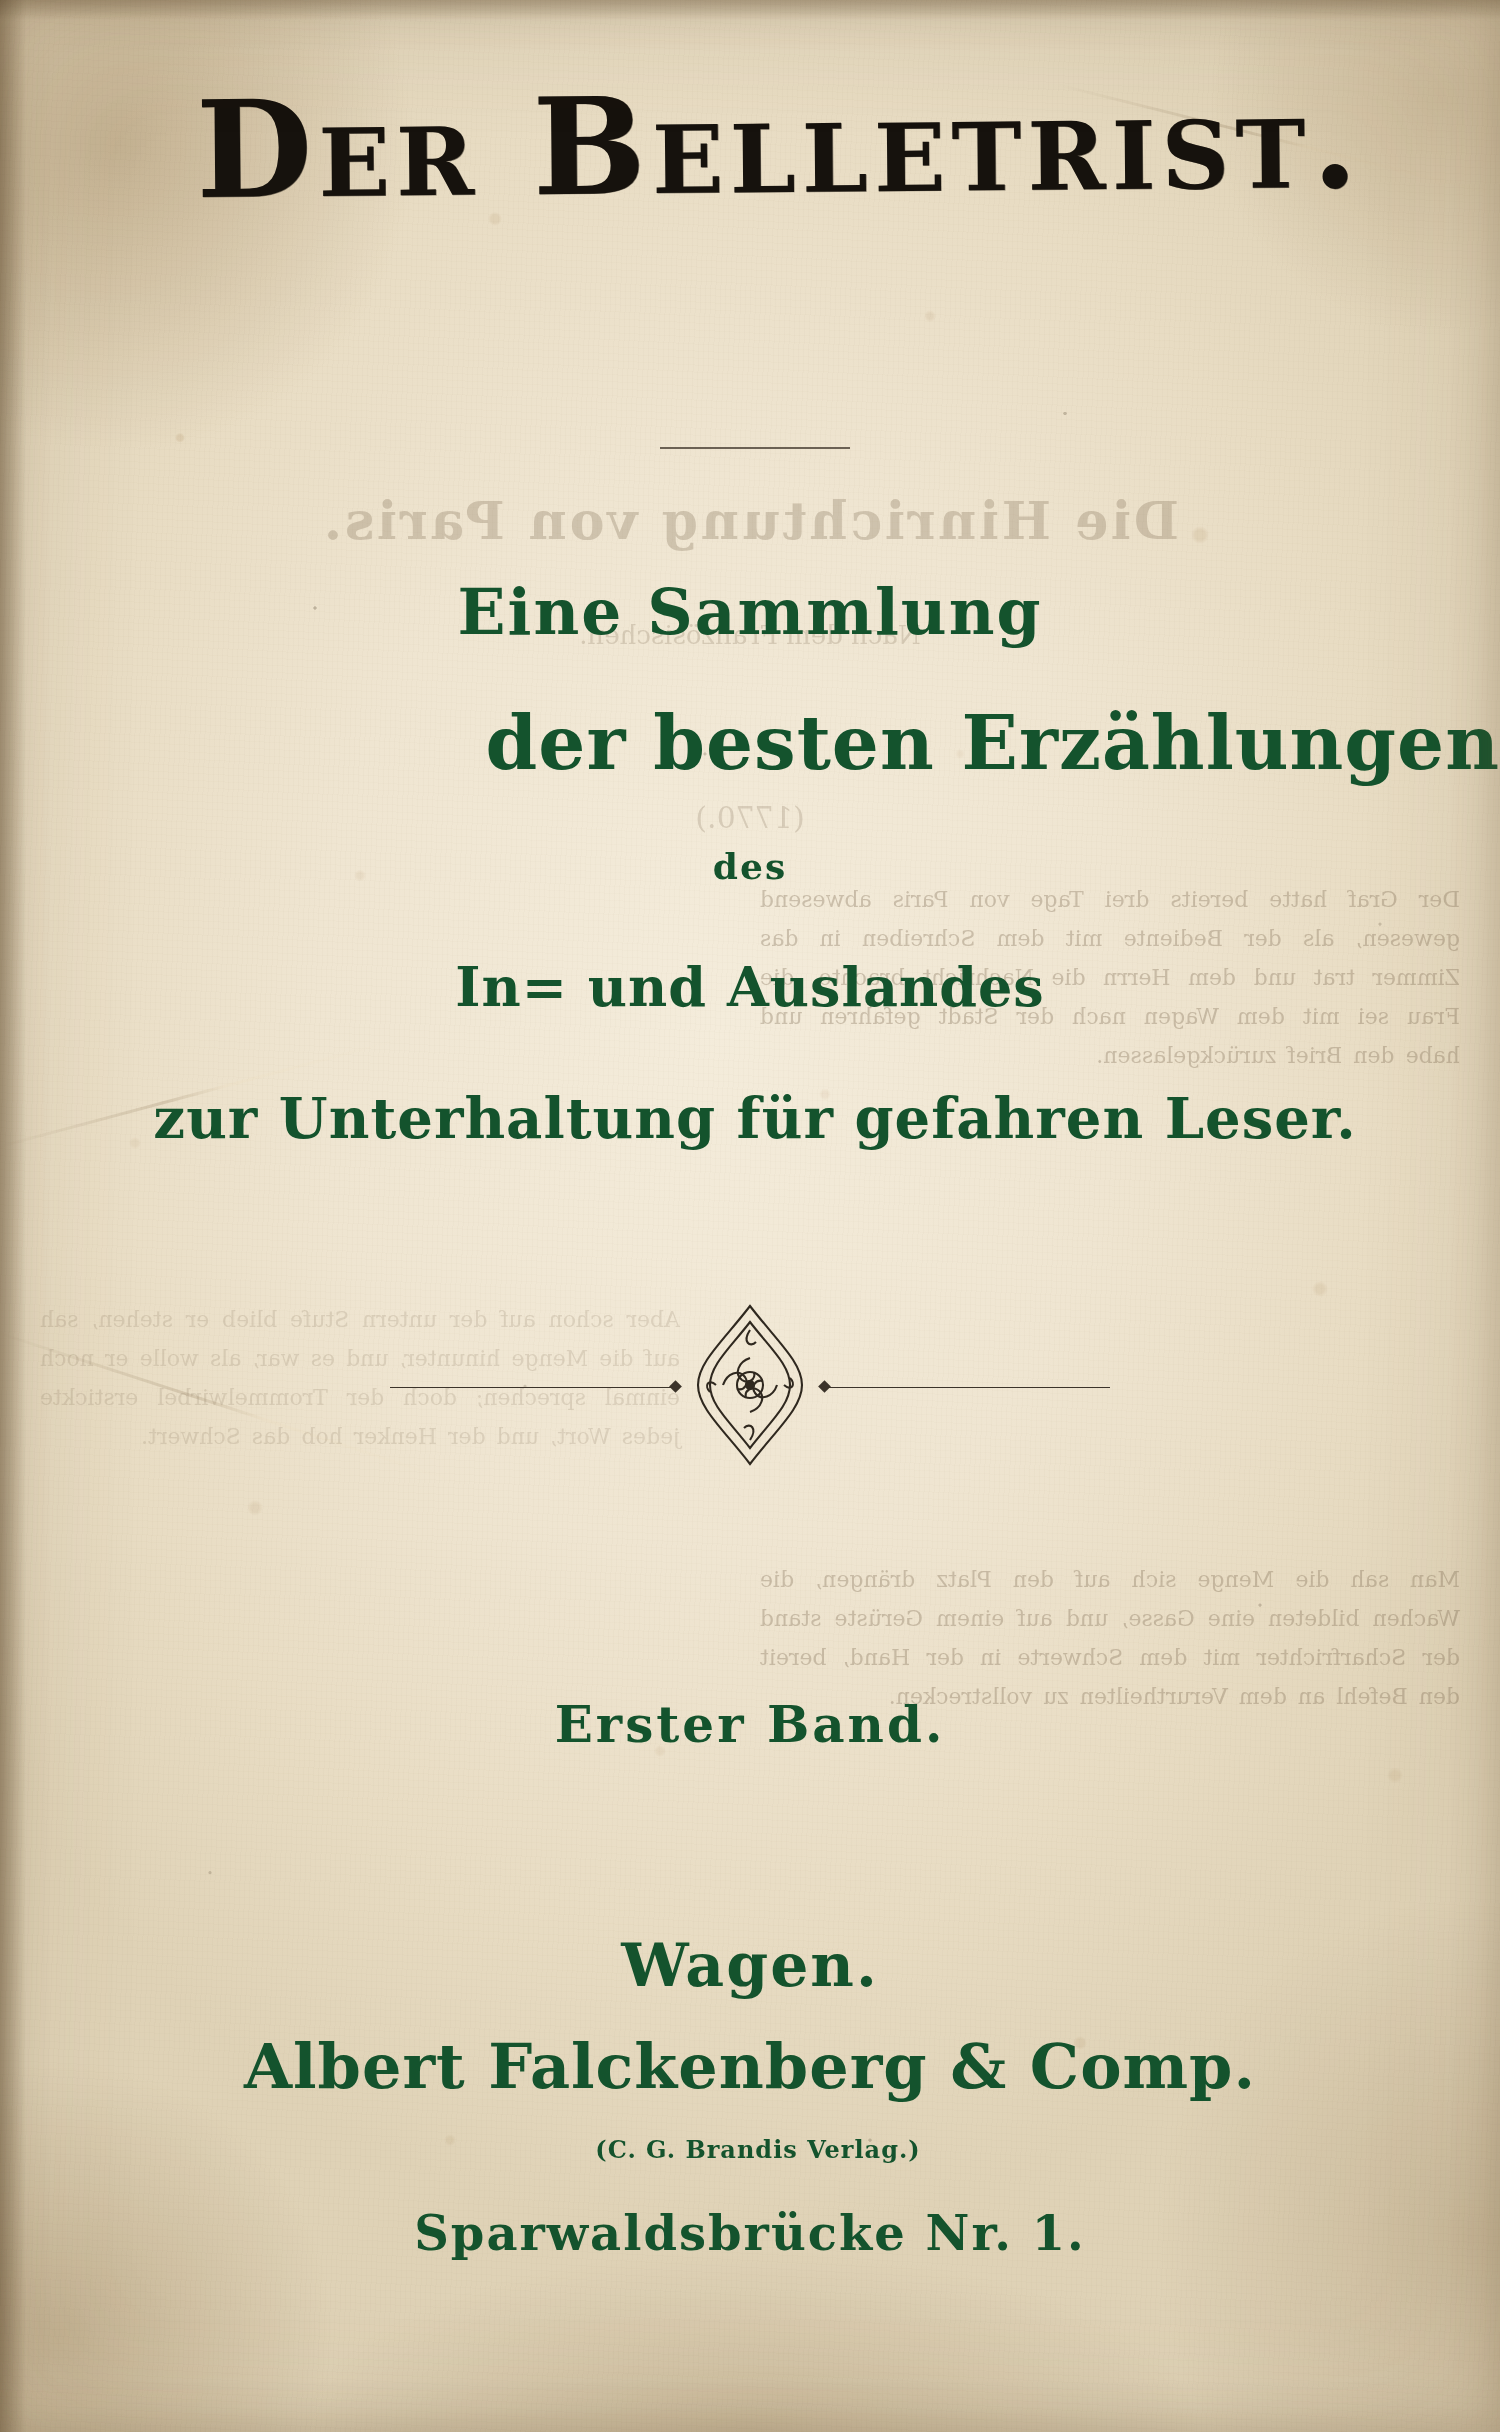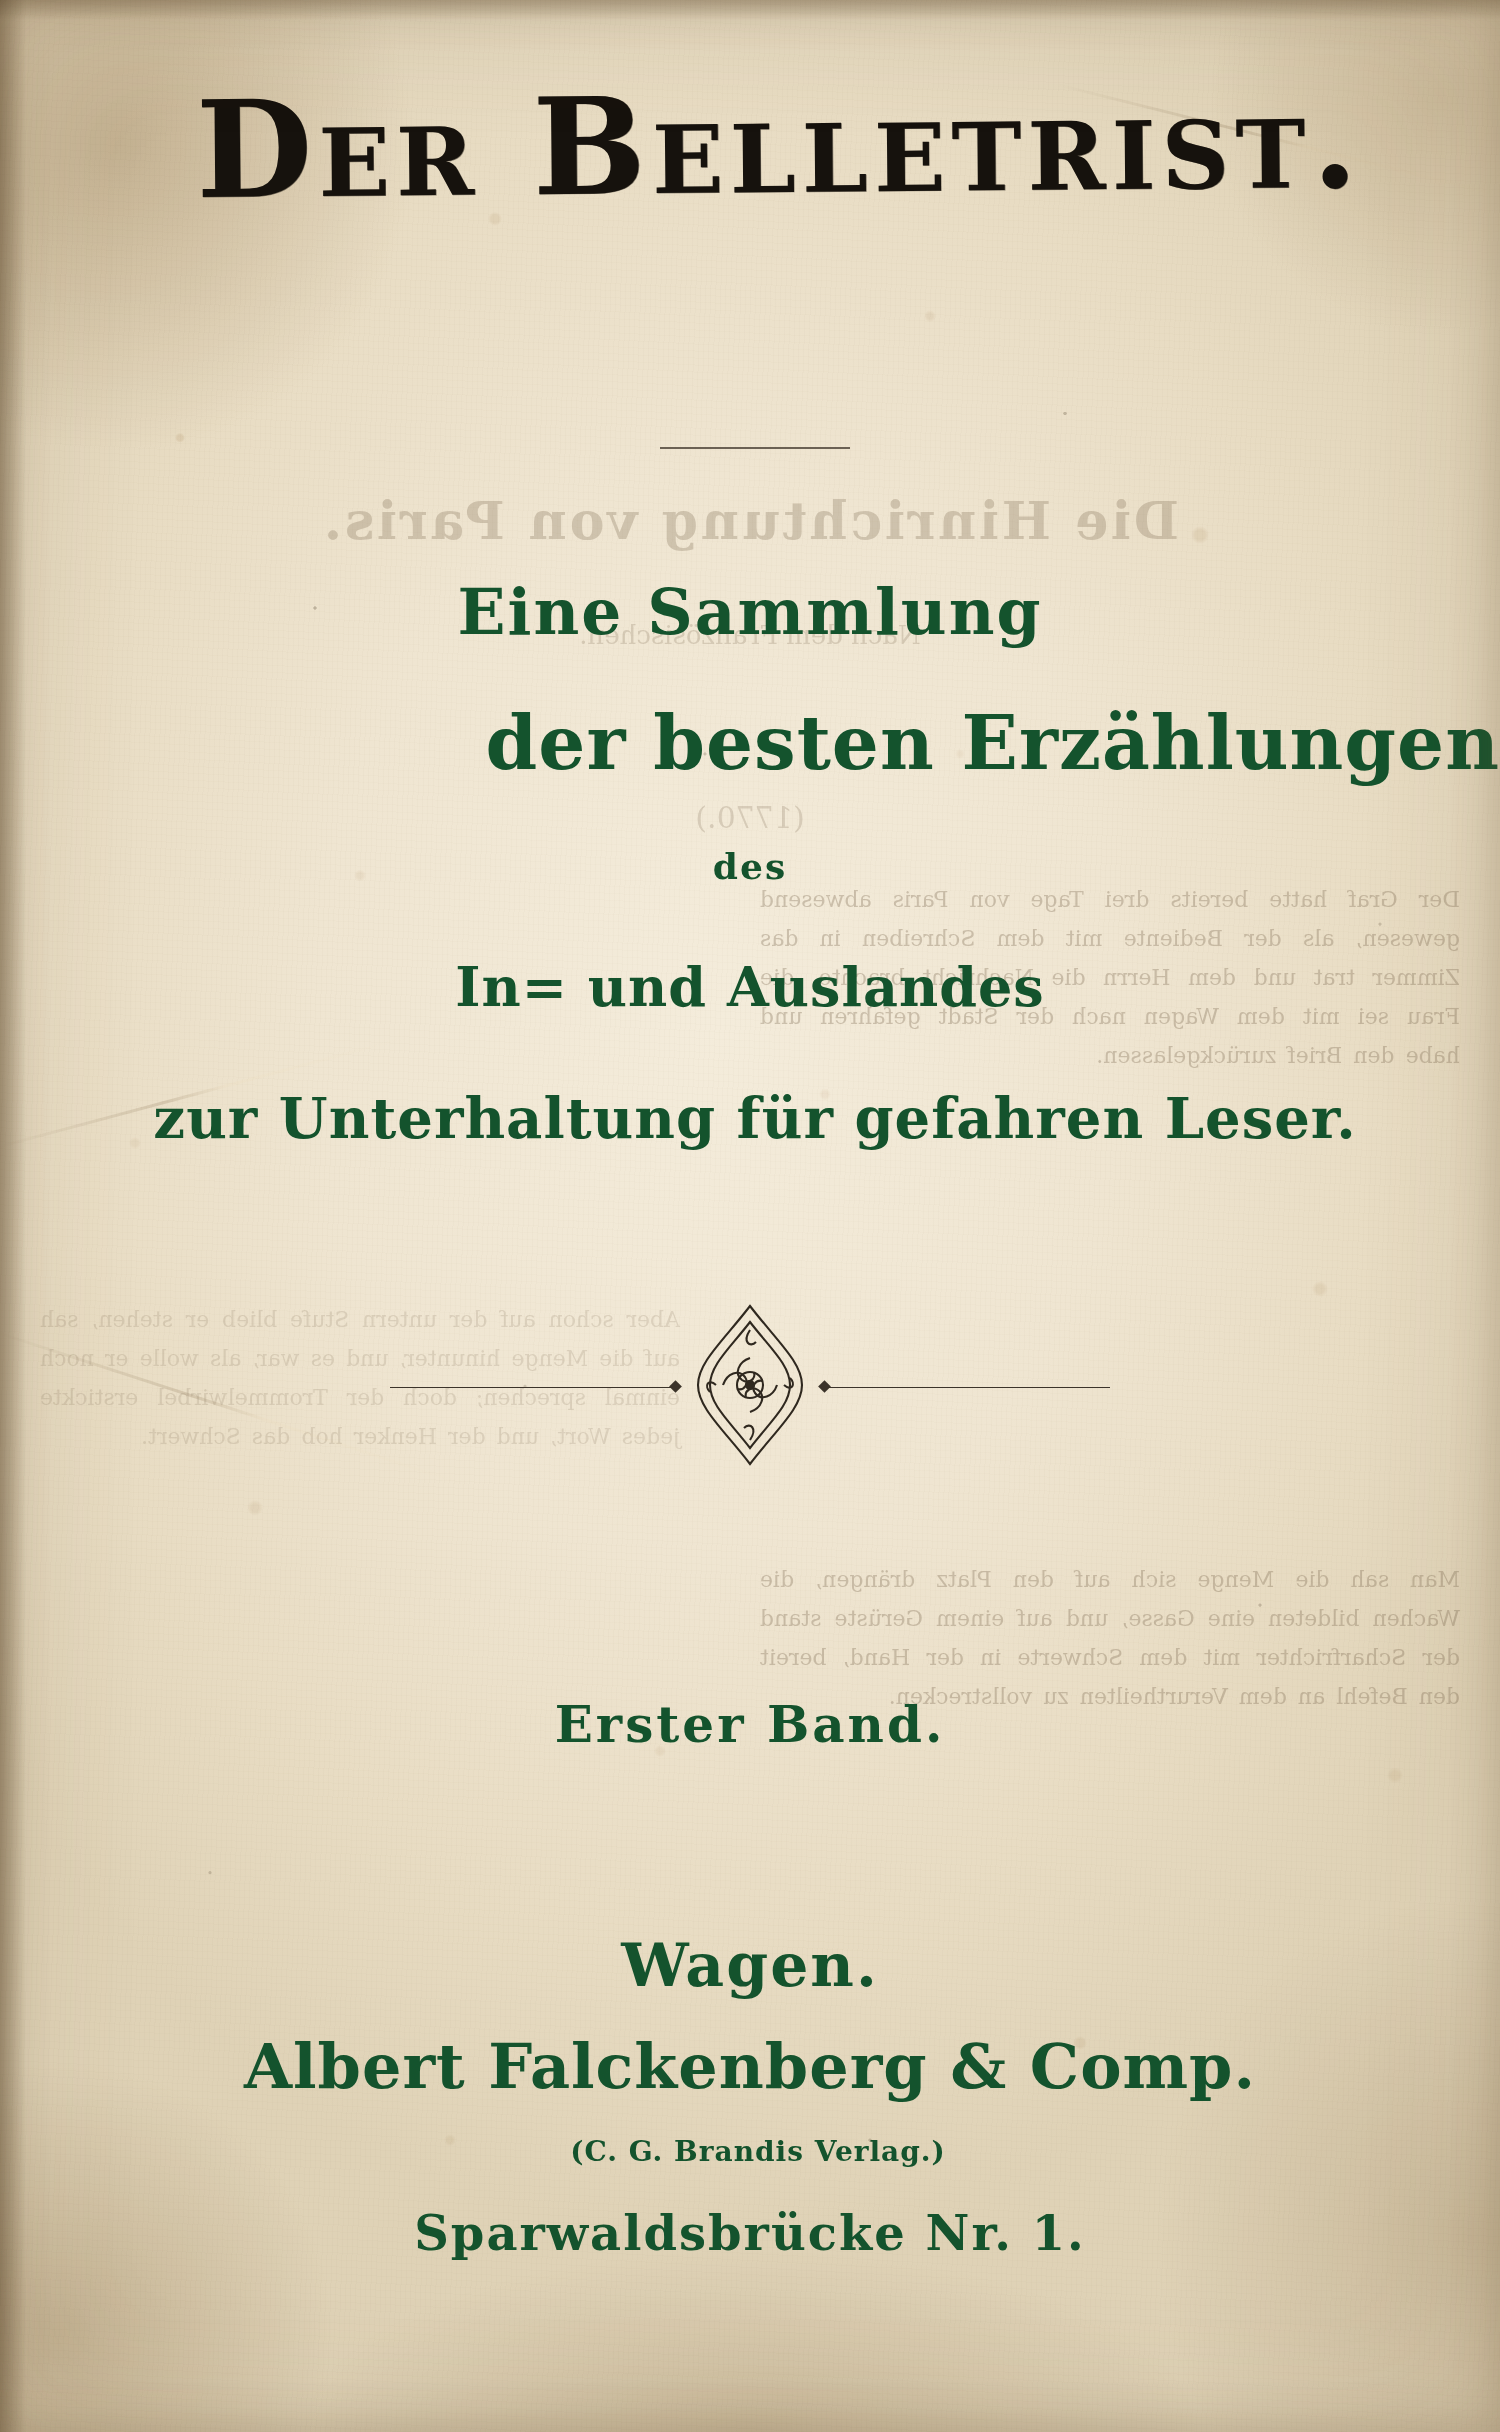--- a/index.html
+++ b/index.html
@@ -286,21 +286,21 @@
     position: absolute;
     left: 0; right: 0;
     top: 2030px;
     font-size: 62px;
     letter-spacing: 1px;
   }
   .line-imprint {
     position: absolute;
     left: 0; right: 0;
     top: 2135px;
-    font-size: 28px;
+    font-size: 24px;
     letter-spacing: 1px;
     padding-left: 16px;
   }
   .line-address {
     position: absolute;
     left: 0; right: 0;
     top: 2205px;
     font-size: 48px;
     letter-spacing: 2px;
   }

